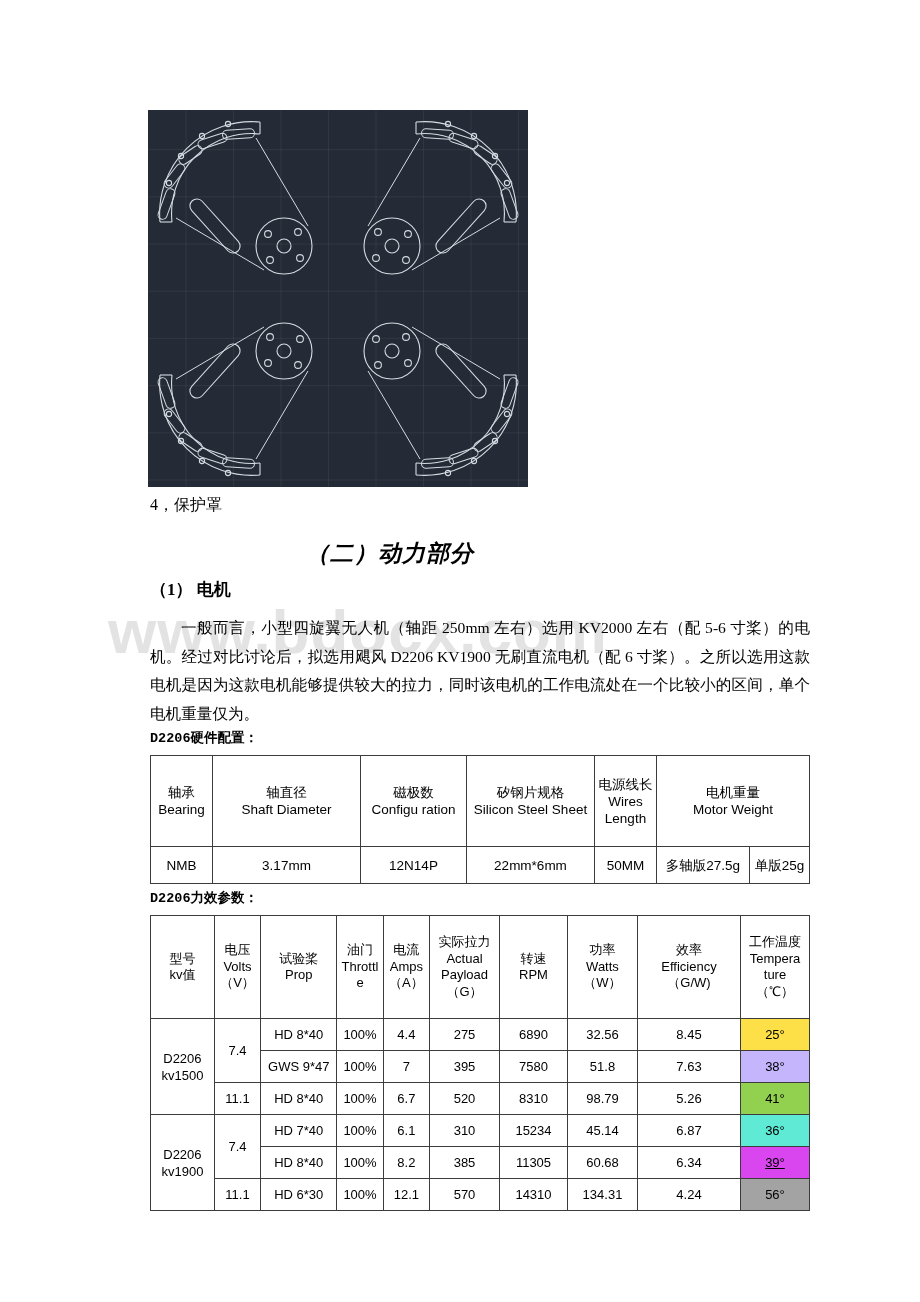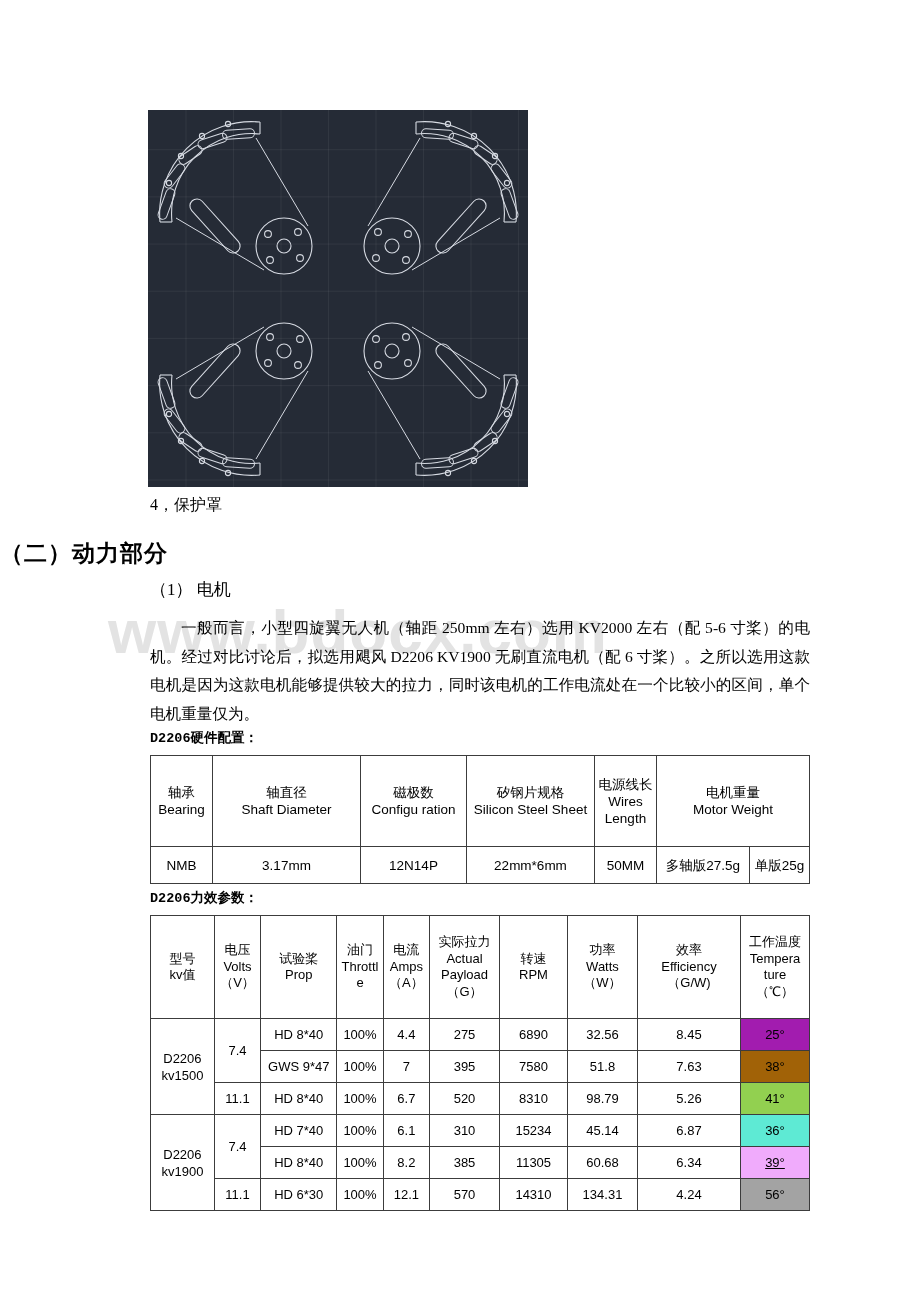--- a/index.html
+++ b/index.html
@@ -69,32 +69,33 @@
     top: 495px;
     font-size: 16px;
     font-family: "Liberation Serif", "DejaVu Serif", serif;
     z-index: 2;
   }
   .heading-2 {
     position: absolute;
     left: 0;
     top: 538px;
     width: 780px;
-    text-align: left;
+    text-align: center;
     font-size: 23px;
     font-weight: 700;
     letter-spacing: 1px;
     z-index: 2;
+    font-style: italic;
   }
   .heading-1 {
     position: absolute;
     left: 150px;
     top: 578px;
     font-size: 17px;
-    font-weight: 400;
+    font-weight: 700;
     z-index: 2;
   }
   .body-para {
     position: absolute;
     left: 150px;
     top: 614px;
     width: 660px;
     font-size: 15.6px;
     line-height: 28.5px;
     text-align: justify;
@@ -414,31 +415,31 @@
         <tr>
           <td class="cell-model" rowspan="3">D2206 kv1500</td>
           <td rowspan="2">7.4</td>
           <td>HD 8*40</td>
           <td>100%</td>
           <td>4.4</td>
           <td>275</td>
           <td>6890</td>
           <td>32.56</td>
           <td>8.45</td>
-          <td class="cell-temp" style="background: #a21caf;">25°</td>
+          <td class="cell-temp" style="background: #fde047;">25°</td>
         </tr>
         <tr>
           <td>GWS  9*47</td>
           <td>100%</td>
           <td>7</td>
           <td>395</td>
           <td>7580</td>
           <td>51.8</td>
           <td>7.63</td>
-          <td class="cell-temp" style="background: #a16207;">38°</td>
+          <td class="cell-temp" style="background: #c4b5fd;">38°</td>
         </tr>
         <tr>
           <td rowspan="1">11.1</td>
           <td>HD 8*40</td>
           <td>100%</td>
           <td>6.7</td>
           <td>520</td>
           <td>8310</td>
           <td>98.79</td>
           <td>5.26</td>
@@ -457,21 +458,21 @@
           <td class="cell-temp" style="background: #5eead4;">36°</td>
         </tr>
         <tr>
           <td>HD 8*40</td>
           <td>100%</td>
           <td>8.2</td>
           <td>385</td>
           <td>11305</td>
           <td>60.68</td>
           <td>6.34</td>
-          <td class="cell-temp" style="background: #f0abfc; text-decoration: underline;">39°</td>
+          <td class="cell-temp" style="background: #d946ef; text-decoration: underline;">39°</td>
         </tr>
         <tr>
           <td rowspan="1">11.1</td>
           <td>HD 6*30</td>
           <td>100%</td>
           <td>12.1</td>
           <td>570</td>
           <td>14310</td>
           <td>134.31</td>
           <td>4.24</td>

